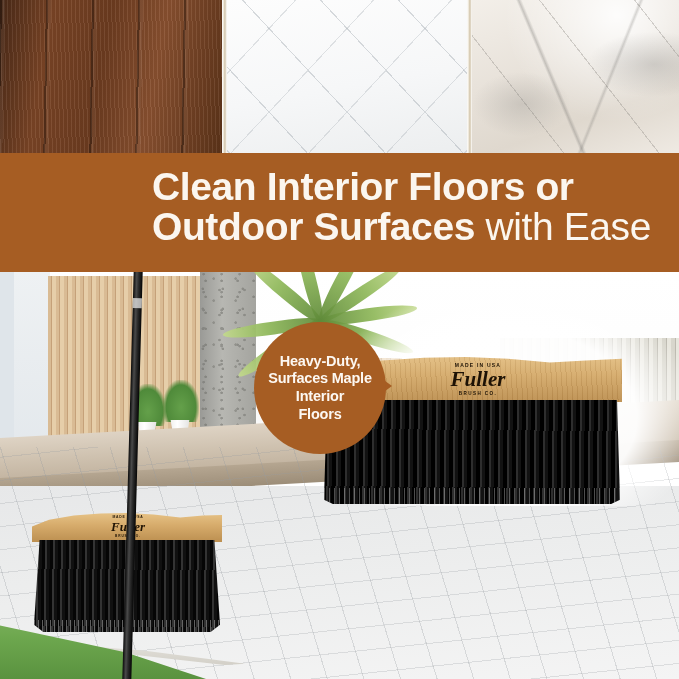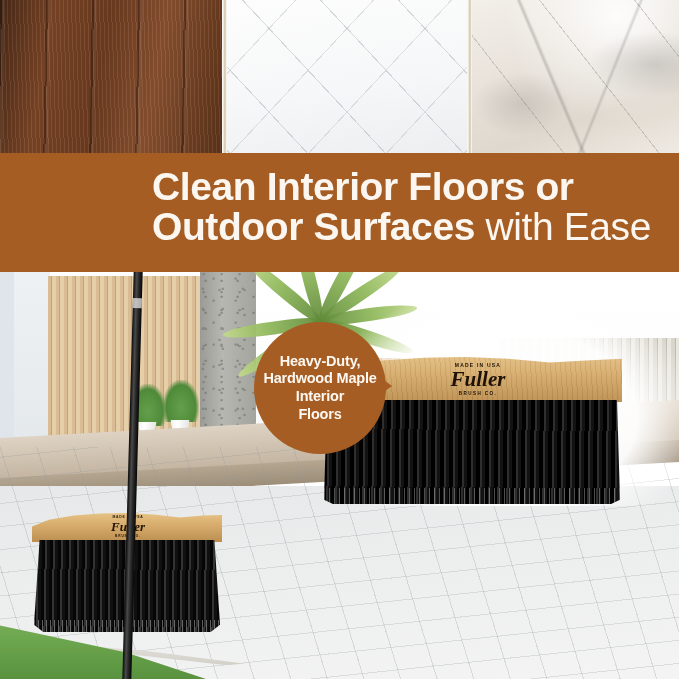--- a/index.html
+++ b/index.html
@@ -284,20 +284,20 @@
     </div>
 
   </div>
 
   <div class="callout">
     <div class="callout-tail"></div>
     <div class="callout-circle"></div>
     <div class="callout-text">
       <div>
         <div>Heavy-Duty,</div>
-        <div>Hardwood Maple</div>
+        <div>Surfaces Maple</div>
         <div>Interior</div>
         <div>Floors</div>
       </div>
     </div>
   </div>
 
 </div>
 
 </body></html>

